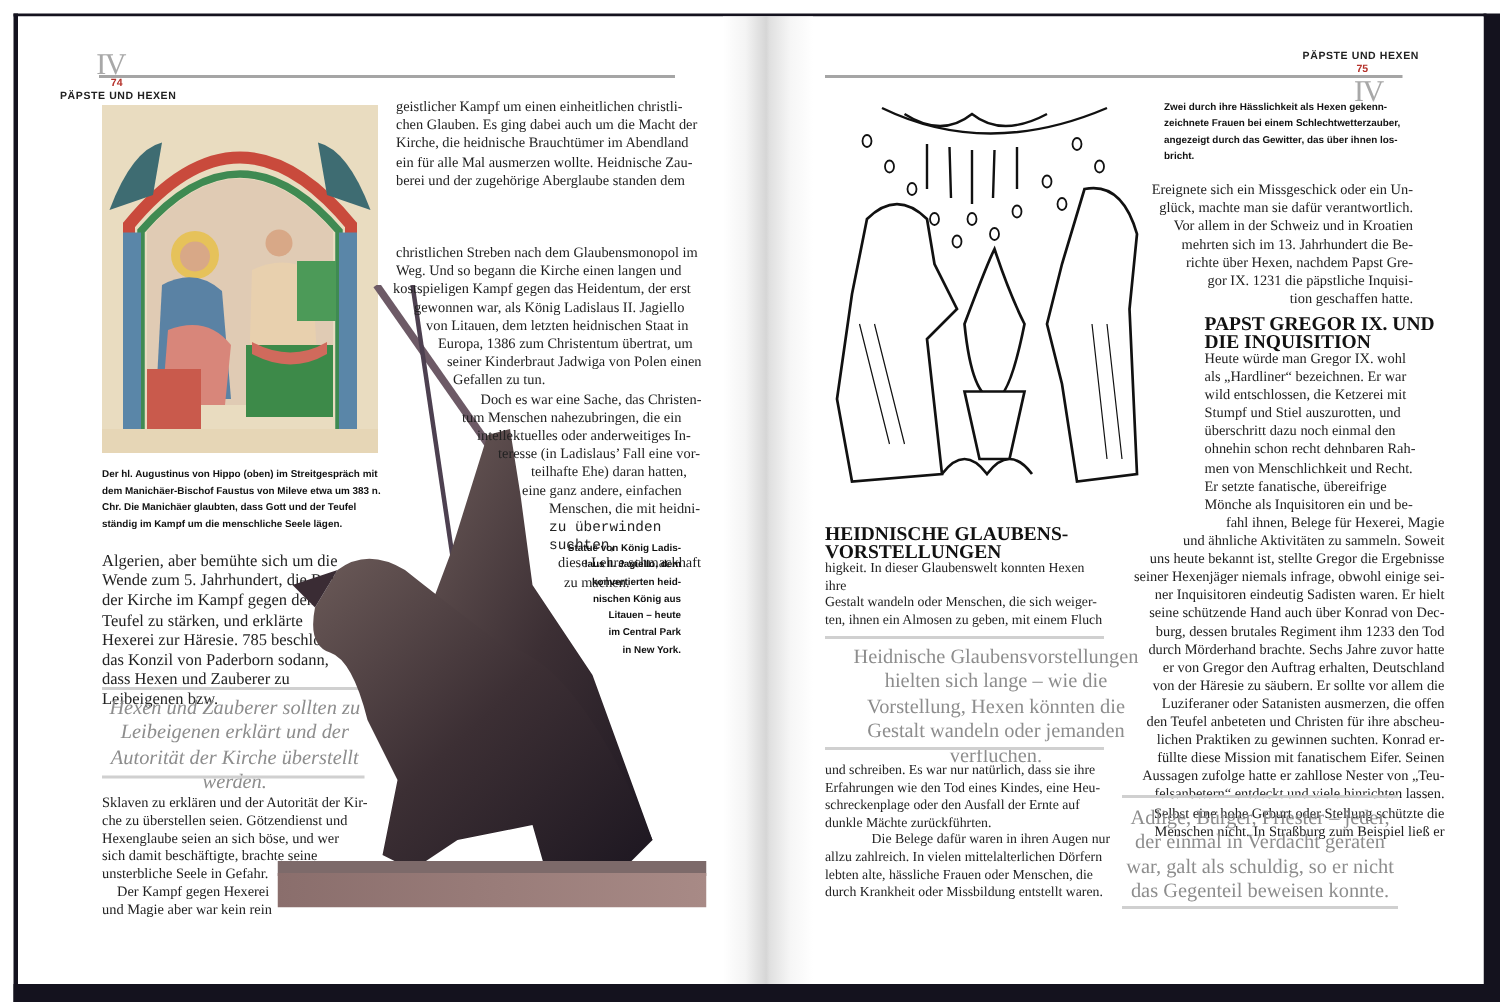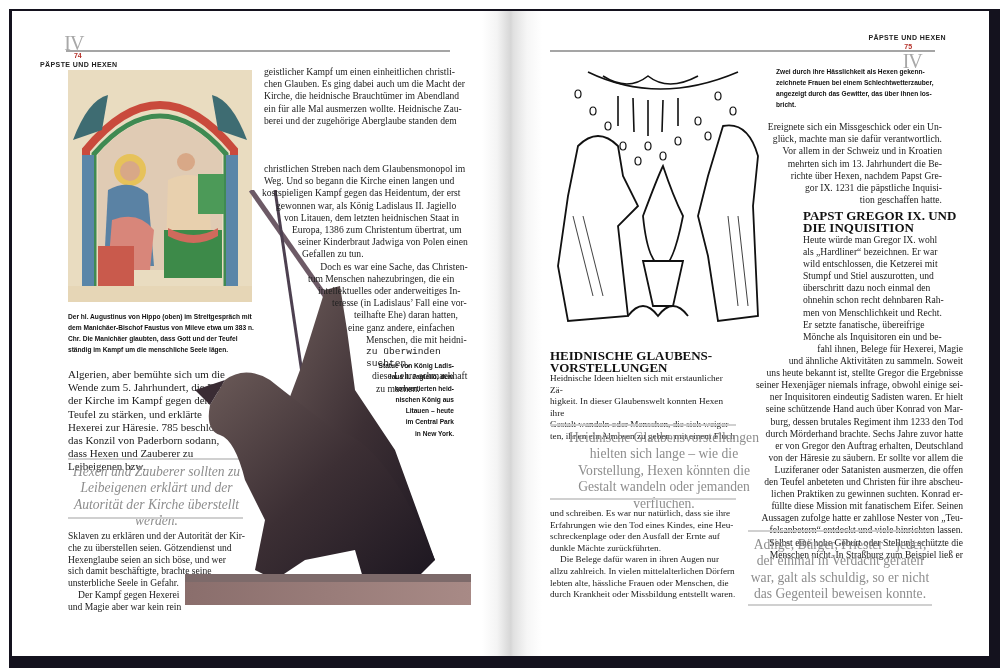--- a/index.html
+++ b/index.html
@@ -239,21 +239,21 @@
   <div>Er setzte fanatische, übereifrige</div>
   <div>Mönche als Inquisitoren ein und be-</div>
 </div>
 
 <div class="body-text abs" style="left:745px; top:343px; width:218px; text-align:right; line-height:12.1px;">
   <div>fahl ihnen, Belege für Hexerei, Magie</div>
   <div>und ähnliche Aktivitäten zu sammeln. Soweit</div>
   <div>uns heute bekannt ist, stellte Gregor die Ergebnisse</div>
   <div>seiner Hexenjäger niemals infrage, obwohl einige sei-</div>
   <div>ner Inquisitoren eindeutig Sadisten waren. Er hielt</div>
-  <div>seine schützende Hand auch über Konrad von Mar-</div>
+  <div>seine schützende Hand auch über Konrad von Dec-</div>
   <div>burg, dessen brutales Regiment ihm 1233 den Tod</div>
   <div>durch Mörderhand brachte. Sechs Jahre zuvor hatte</div>
   <div>er von Gregor den Auftrag erhalten, Deutschland</div>
   <div>von der Häresie zu säubern. Er sollte vor allem die</div>
   <div>Luziferaner oder Satanisten ausmerzen, die offen</div>
   <div>den Teufel anbeteten und Christen für ihre abscheu-</div>
   <div>lichen Praktiken zu gewinnen suchten. Konrad er-</div>
   <div>füllte diese Mission mit fanatischem Eifer. Seinen</div>
   <div>Aussagen zufolge hatte er zahllose Nester von „Teu-</div>
   <div>felsanbetern“ entdeckt und viele hinrichten lassen.</div>
@@ -263,32 +263,31 @@
 
 <div class="pull-rule" style="left:748px; top:530px; width:184px;"></div>
 <div class="pull abs" style="left:745px; top:537px; width:190px;">Adlige, Bürger, Priester – jeder, der einmal in Verdacht geraten war, galt als schuldig, so er nicht das Gegenteil beweisen konnte.</div>
 <div class="pull-rule" style="left:748px; top:604px; width:184px;"></div>
 
 <div class="heading abs" style="left:550px; top:350px; width:180px;">
   <div>HEIDNISCHE GLAUBENS-</div>
   <div>VORSTELLUNGEN</div>
 </div>
 <div class="body-text abs" style="left:550px; top:373px; width:186px; font-size:9.2px; line-height:11.5px;">
-  <div>Heidnische Ideen hielten sich mit erstaunlicher Zä-</div>
   <div>higkeit. In dieser Glaubenswelt konnten Hexen ihre</div>
   <div>Gestalt wandeln oder Menschen, die sich weiger-</div>
   <div>ten, ihnen ein Almosen zu geben, mit einem Fluch</div>
 </div>
 
 <div class="pull-rule" style="left:550px; top:424px; width:186px;"></div>
 <div class="pull abs" style="left:546px; top:430px; width:196px;margin-left:20px;">Heidnische Glaubensvorstellungen hielten sich lange – wie die Vorstellung, Hexen könnten die Gestalt wandeln oder jemanden verfluchen.</div>
 <div class="pull-rule" style="left:550px; top:498px; width:186px;"></div>
 
 <div class="body-text abs" style="left:550px; top:508px; width:190px; font-size:9.2px; line-height:11.6px;">
   <div>und schreiben. Es war nur natürlich, dass sie ihre</div>
   <div>Erfahrungen wie den Tod eines Kindes, eine Heu-</div>
   <div>schreckenplage oder den Ausfall der Ernte auf</div>
   <div>dunkle Mächte zurückführten.</div>
-  <div style="padding-left:10px;">Die Belege dafür waren in ihren Augen nur</div>
+  <div style="padding-left:10px;text-align:right;">Die Belege dafür waren in ihren Augen nur</div>
   <div>allzu zahlreich. In vielen mittelalterlichen Dörfern</div>
   <div>lebten alte, hässliche Frauen oder Menschen, die</div>
   <div>durch Krankheit oder Missbildung entstellt waren.</div>
 </div>
 
 </body></html>

